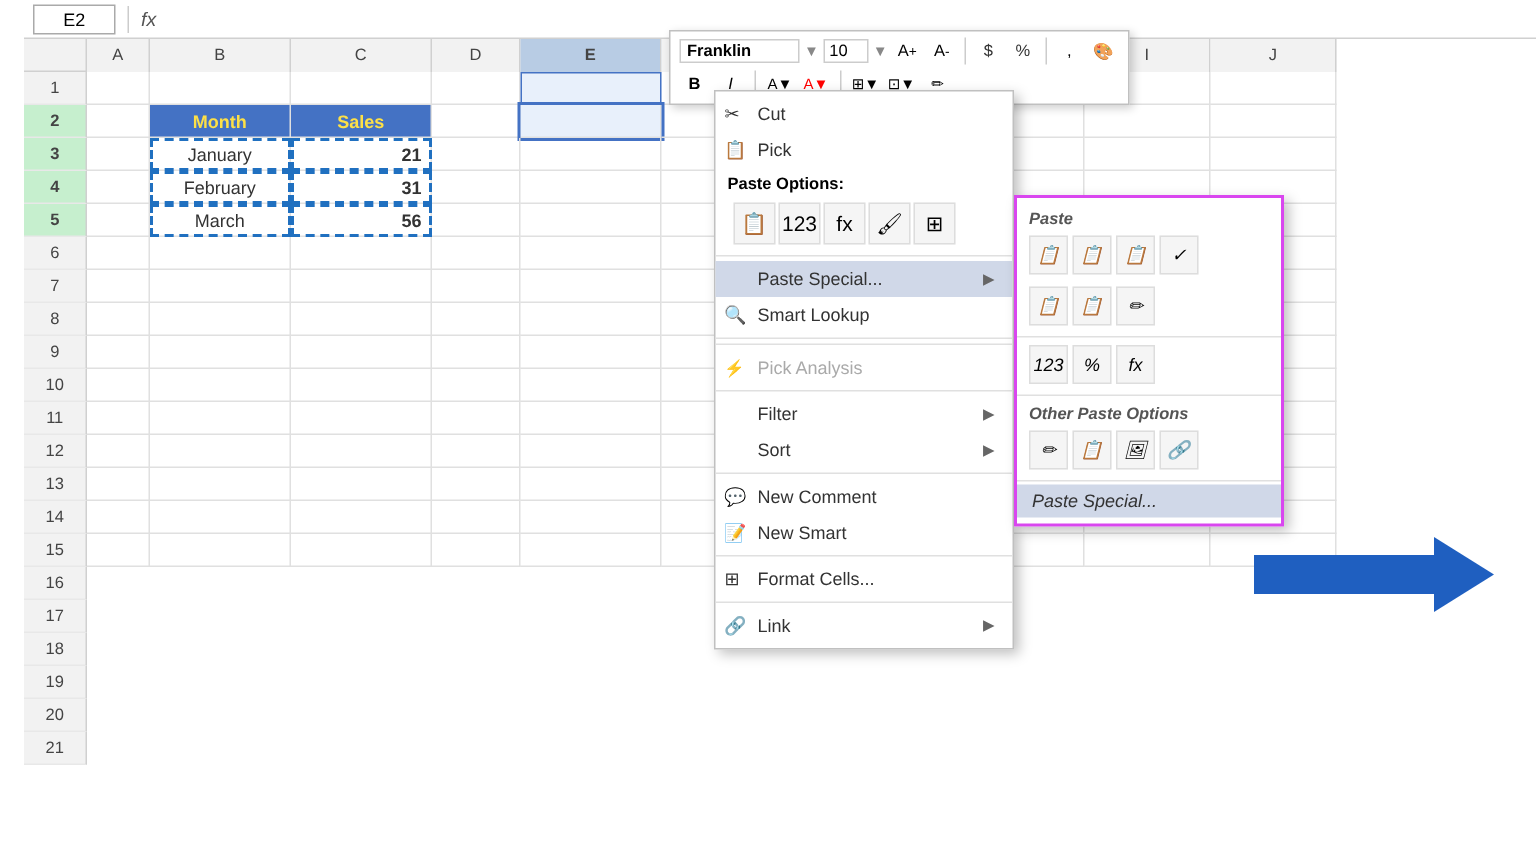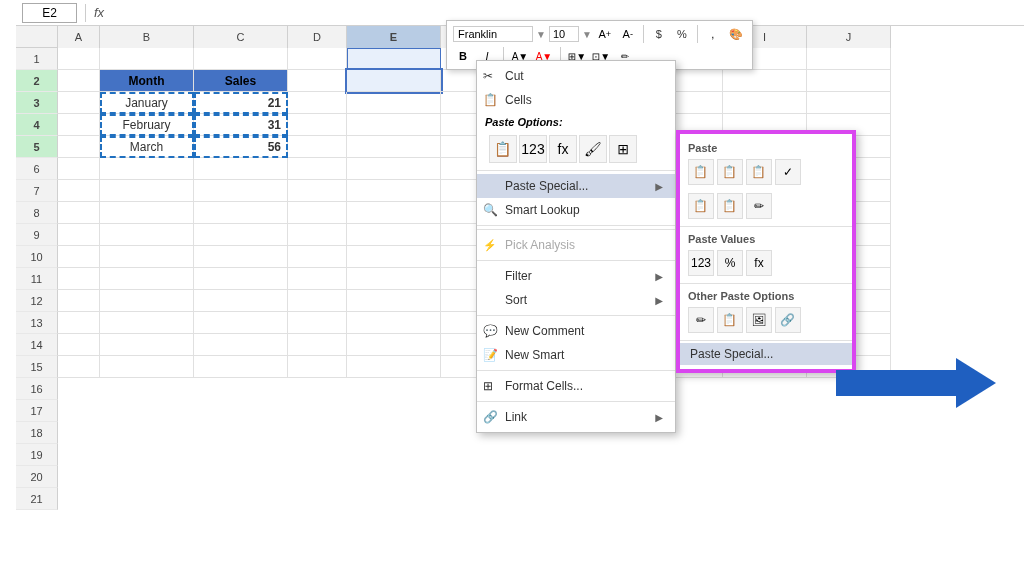--- a/index.html
+++ b/index.html
@@ -22,56 +22,56 @@
     .cell.col-a { width: 42px; }
     .cell.col-b { width: 94px; }
     .cell.col-c { width: 94px; }
     .cell.col-d { width: 59px; }
     .cell.col-e { width: 94px; }
     .cell.col-f { width: 94px; }
     .cell.col-g { width: 94px; }
     .cell.col-h { width: 94px; }
     .cell.col-i { width: 84px; }
     .cell.col-j { width: 84px; }
-    .cell.header-cell { background: #4472c4; color: #000000; font-weight: bold; justify-content: center; }
+    .cell.header-cell { background: #4472c4; color: #fde047; font-weight: bold; justify-content: center; }
     .cell.data-label { background: #fff; font-weight: normal; justify-content: center; }
     .cell.data-value { background: #fff; font-weight: bold; justify-content: flex-end; padding-right: 6px; }
 
     
     .formula-bar { height: 26px; border-bottom: 1px solid #d0d0d0; background: #fff; display: flex; align-items: center; padding: 0 6px; gap: 4px; font-size: 12px; }
     .name-box { width: 55px; border: 1px solid #aaa; padding: 2px 4px; font-size: 12px; text-align: center; }
     .fx-sep { width: 1px; height: 18px; background: #ccc; margin: 0 4px; }
     .formula-input { flex: 1; border: none; outline: none; font-size: 12px; }
 
     
     .mini-toolbar { position: absolute; top: 20px; left: 430px; background: #fff; border: 1px solid #c0c0c0; box-shadow: 2px 2px 6px rgba(0,0,0,0.2); padding: 3px 6px; display: flex; flex-direction: column; gap: 2px; z-index: 100; }
     .toolbar-row1 { display: flex; align-items: center; gap: 3px; font-size: 12px; }
     .toolbar-row2 { display: flex; align-items: center; gap: 4px; }
-    .font-name { border: 1px solid #ccc; padding: 1px 4px; font-size: 11px; width: 80px; }
+    .font-name { border: 1px solid #ccc; padding: 1px 4px; font-size: 11px; width: 80px; font-weight: bold; }
     .font-size { border: 1px solid #ccc; padding: 1px 3px; font-size: 11px; width: 30px; }
     .tb-btn { width: 20px; height: 20px; display: flex; align-items: center; justify-content: center; font-size: 11px; cursor: pointer; border: 1px solid transparent; }
     .tb-sep { width: 1px; height: 18px; background: #ccc; margin: 0 2px; }
     .bold-btn { font-weight: bold; }
     .italic-btn { font-style: italic; }
     .dollar-btn { color: #333; }
     .pct-btn { color: #333; }
 
     
     .context-menu { position: absolute; top: 60px; left: 460px; background: #fff; border: 1px solid #c0c0c0; box-shadow: 3px 3px 8px rgba(0,0,0,0.25); width: 200px; z-index: 200; padding: 3px 0; }
     .menu-item { padding: 5px 12px 5px 28px; font-size: 12px; color: #333; cursor: pointer; position: relative; display: flex; align-items: center; justify-content: space-between; white-space: nowrap; }
     .menu-item.highlighted { background: #d0d8e8; }
     .menu-item.disabled { color: #aaa; cursor: default; }
     .menu-separator { height: 1px; background: #e0e0e0; margin: 3px 0; }
     .menu-item .menu-icon { position: absolute; left: 6px; font-size: 12px; }
     .menu-item .arrow { color: #666; font-size: 10px; }
     .paste-icons { display: flex; gap: 2px; padding: 4px 12px; }
     .paste-icon { width: 28px; height: 28px; background: #f5f5f5; border: 1px solid #ddd; display: flex; align-items: center; justify-content: center; font-size: 14px; cursor: pointer; }
 
     
-    .submenu { position: absolute; top: 130px; left: 660px; background: #fff; border: 4px solid #d946ef; box-shadow: 3px 3px 8px rgba(0,0,0,0.25); width: 180px; z-index: 300; padding: 4px 0; }
+    .submenu { position: absolute; top: 130px; left: 660px; background: #fff; border: 2px solid #d946ef; box-shadow: 3px 3px 8px rgba(0,0,0,0.25); width: 180px; z-index: 300; padding: 4px 0; font-style: italic; }
     .submenu-section-label { font-size: 11px; font-weight: bold; color: #555; padding: 4px 8px 2px; }
     .submenu-icon-row { display: flex; gap: 3px; padding: 3px 8px 5px; }
     .sm-icon { width: 26px; height: 26px; background: #f5f5f5; border: 1px solid #ddd; display: flex; align-items: center; justify-content: center; font-size: 12px; cursor: pointer; }
     .submenu-item { padding: 4px 10px; font-size: 12px; color: #333; cursor: pointer; }
     .submenu-item.highlighted { background: #d0d8e8; }
     .submenu-sep { height: 1px; background: #e0e0e0; margin: 2px 0; }
 
     
     .blue-arrow { position: absolute; top: 358px; left: 820px; z-index: 400; }
     .arrow-shape { width: 160px; height: 50px; display: flex; align-items: center; }
@@ -352,23 +352,23 @@
     </div>
   </div>
 
   <div class="context-menu">
     <div class="menu-item">
       <span class="menu-icon">✂</span>
       <span>Cut</span>
     </div>
     <div class="menu-item">
       <span class="menu-icon">📋</span>
-      <span>Cells</span>
-    </div>
-    <div style="padding: 3px 8px 2px; font-style: italic;">
+      <span>Pick</span>
+    </div>
+    <div style="padding: 3px 8px 2px;">
       <span style="font-weight:bold;font-size:11px;">Paste Options:</span>
     </div>
     <div class="paste-icons">
       <div class="paste-icon" title="Paste">📋</div>
       <div class="paste-icon" title="Values">123</div>
       <div class="paste-icon" title="Formulas">fx</div>
       <div class="paste-icon" title="Formatting">🖌</div>
       <div class="paste-icon" title="Paste Special">⊞</div>
     </div>
     <div class="menu-separator"></div>
@@ -424,21 +424,20 @@
       <div class="sm-icon">📋</div>
       <div class="sm-icon">📋</div>
       <div class="sm-icon">✓</div>
     </div>
     <div class="submenu-icon-row">
       <div class="sm-icon">📋</div>
       <div class="sm-icon">📋</div>
       <div class="sm-icon">✏</div>
     </div>
     <div class="submenu-sep"></div>
-    <div class="submenu-section-label">Paste Values</div>
     <div class="submenu-icon-row">
       <div class="sm-icon">123</div>
       <div class="sm-icon">%</div>
       <div class="sm-icon">fx</div>
     </div>
     <div class="submenu-sep"></div>
     <div class="submenu-section-label">Other Paste Options</div>
     <div class="submenu-icon-row">
       <div class="sm-icon">✏</div>
       <div class="sm-icon">📋</div>

